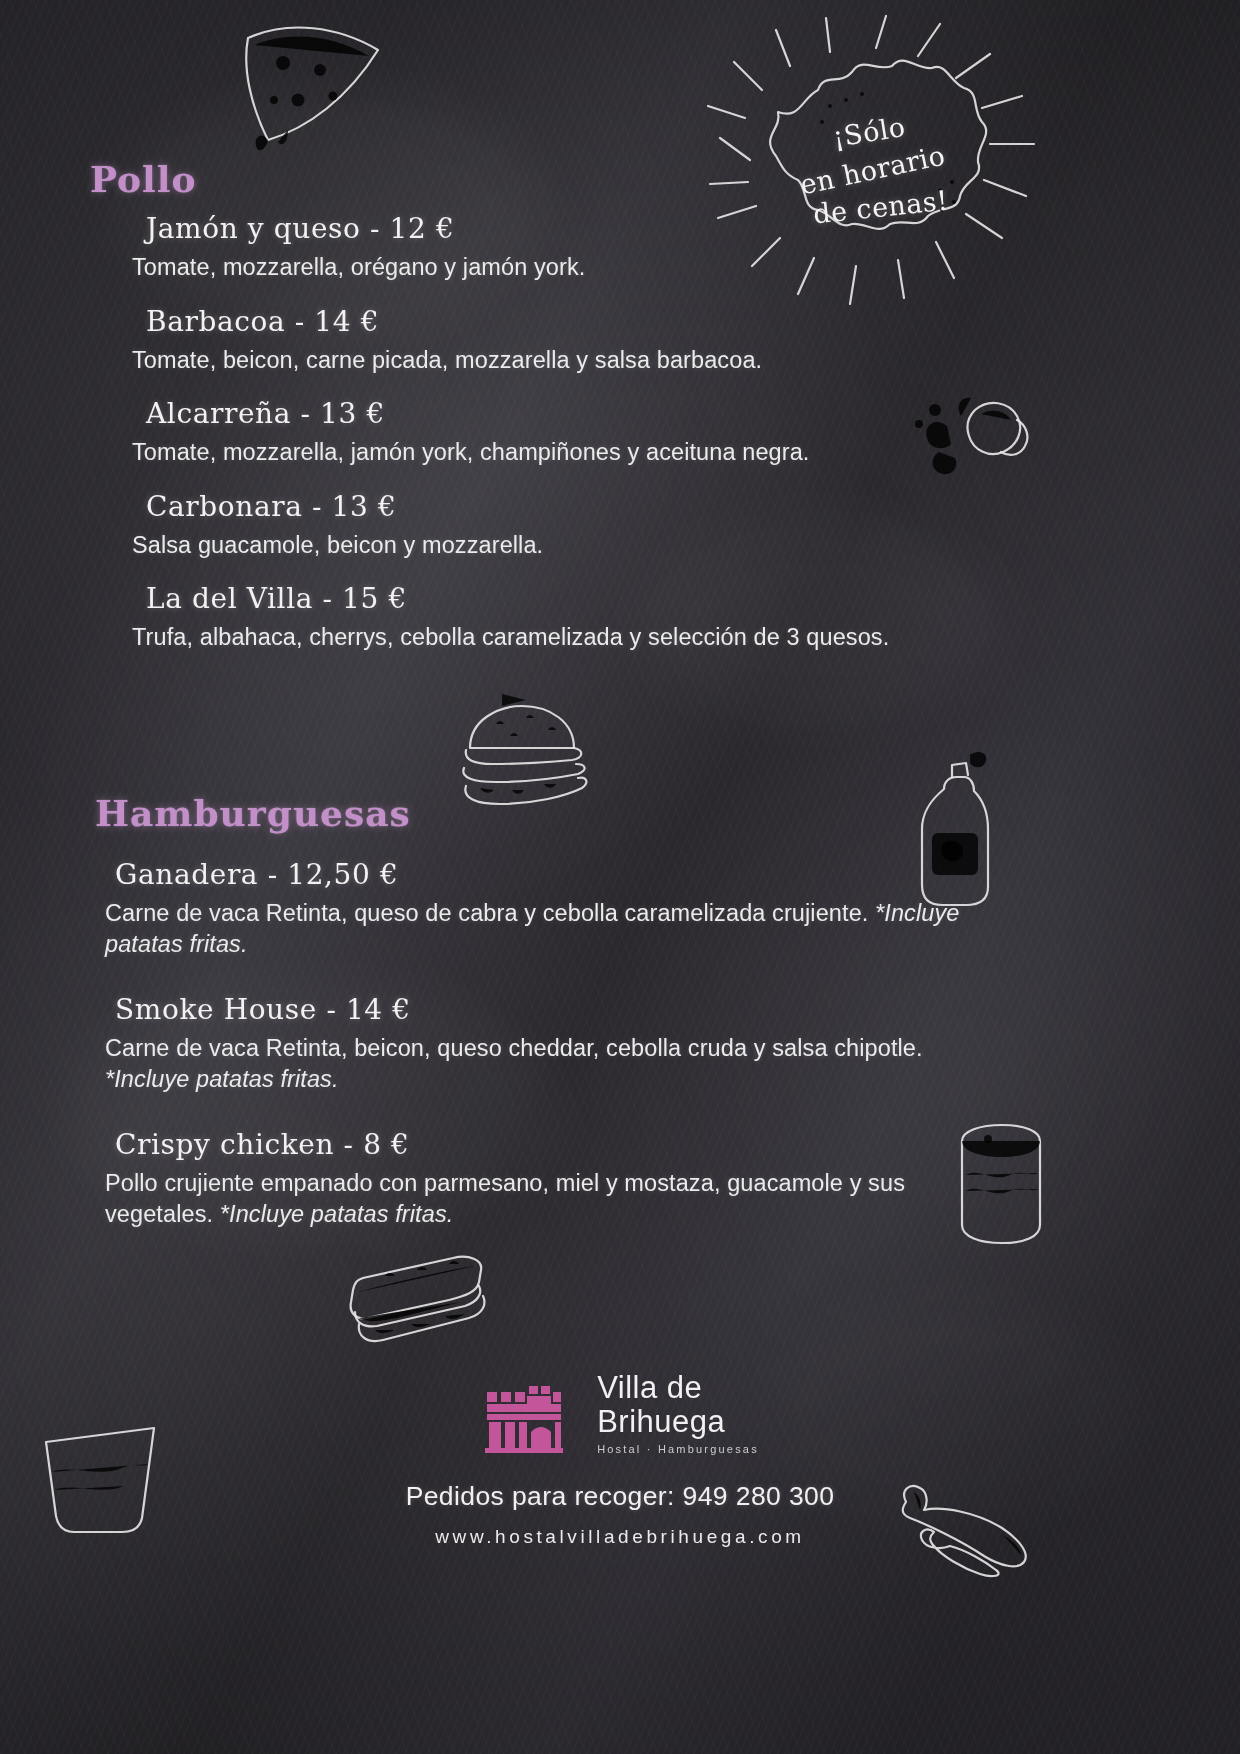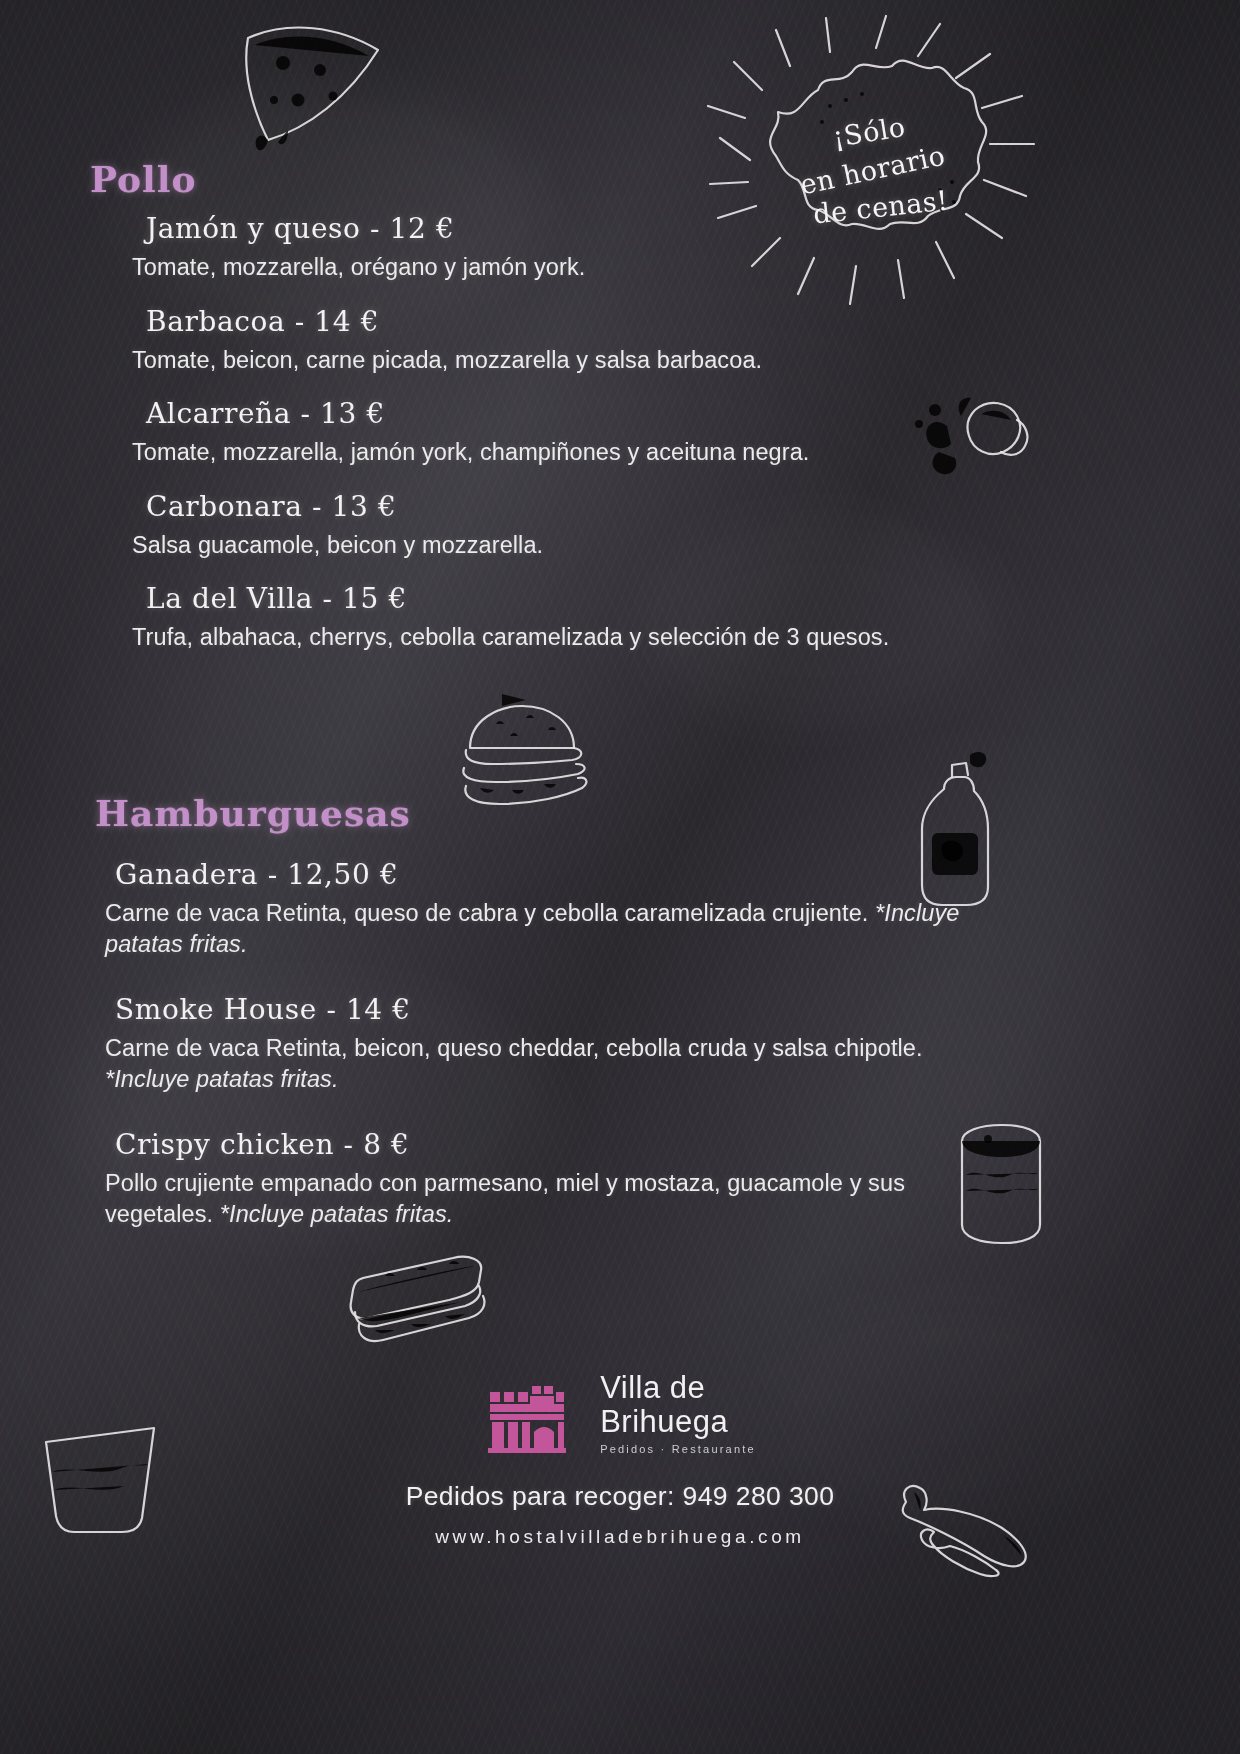--- a/index.html
+++ b/index.html
@@ -368,20 +368,20 @@
             <rect x="38" y="54" width="8" height="26"></rect>
             <path d="M50 80 L50 64 Q60 54 70 64 L70 80 Z"></path>
             <rect x="74" y="54" width="6" height="26"></rect>
             <rect x="4" y="80" width="78" height="5"></rect>
           </g>
         </svg>
       </span>
       <span class="logo-text">
         <span class="logo-line1">Villa de</span>
         <span class="logo-line2">Brihuega</span>
-        <span class="logo-sub">Pedidos · Restaurante</span>
+        <span class="logo-sub">Hostal · Hamburguesas</span>
       </span>
     </div>
     <div class="phone">Pedidos para recoger: 949 280 300</div>
     <div class="website">www.hostalvilladebrihuega.com</div>
   </div>
 
 </div>
 
 </body></html>

